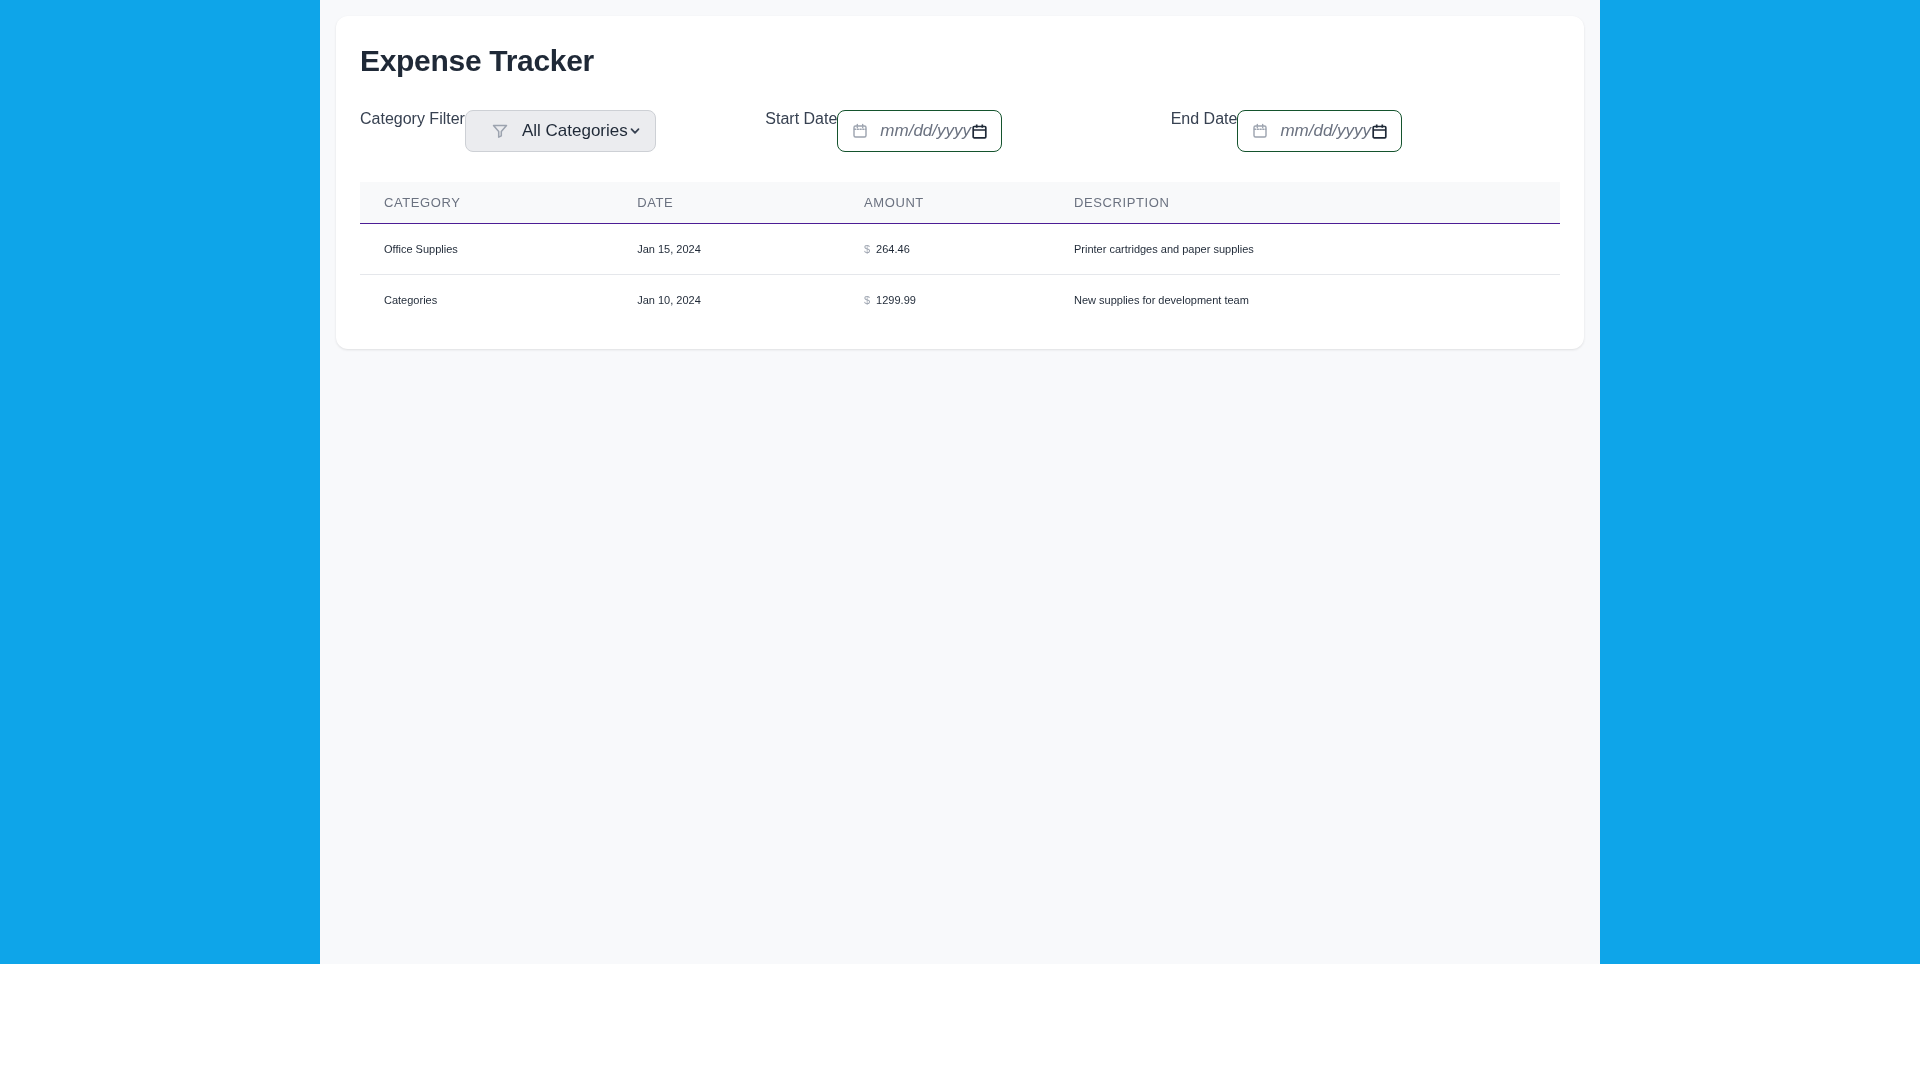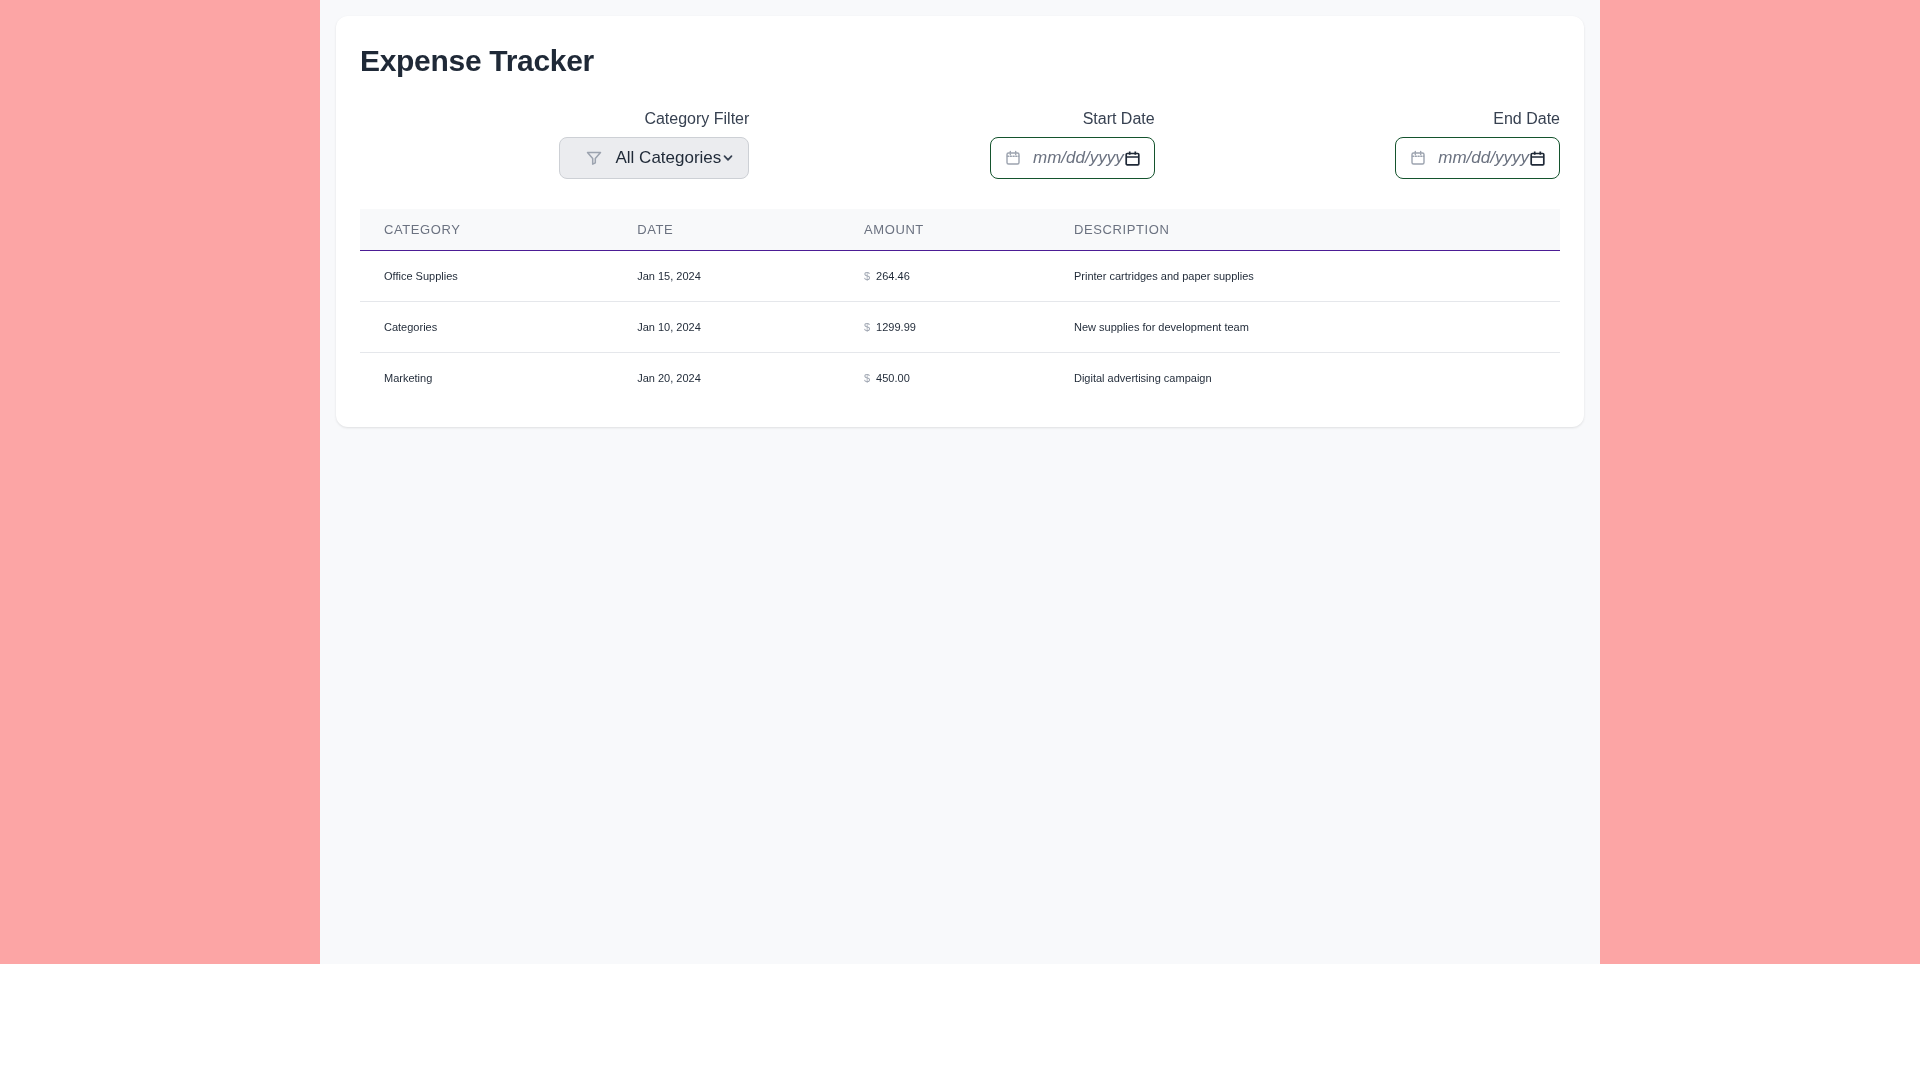--- a/index.html
+++ b/index.html
@@ -4,21 +4,21 @@
 <style>
   * { box-sizing: border-box; margin: 0; padding: 0; }
   html, body { background: #ffffff; }
   body {
     font-family: "Liberation Sans", sans-serif;
     color: #1f2937;
   }
   .page {
     width: 1920px;
     height: 964px;
-    background: #fca5a5;
+    background: #0ea5e9;
     overflow: hidden;
   }
   .panel {
     width: 1280px;
     height: 1080px;
     margin: 0 auto;
     background: #f8f9fb;
     padding: 16px;
   }
   .card {
@@ -35,22 +35,21 @@
     margin: 4px 0 32px 0;
   }
   .filters {
     display: flex;
     gap: 16px;
     margin-bottom: 30px;
   }
   .filter-group {
     flex: 1;
     display: flex;
-    flex-direction: column;
-    align-items: flex-end;
+    flex-direction: row;
   }
   .filter-group .flabel {
     font-size: 16px;
     color: #374151;
     margin-bottom: 9px;
   }
   .control {
     height: 42px;
     border-radius: 8px;
     display: flex;
@@ -204,26 +203,18 @@
           <td>Printer cartridges and paper supplies</td>
         </tr>
             <tr>
           <td>Categories</td>
           <td>Jan 10, 2024</td>
           <td>
             <span class="dollar">$</span><span>1299.99</span>
           </td>
           <td>New supplies for development team</td>
         </tr>
-            <tr>
-          <td>Marketing</td>
-          <td>Jan 20, 2024</td>
-          <td>
-            <span class="dollar">$</span><span>450.00</span>
-          </td>
-          <td>Digital advertising campaign</td>
-        </tr>
           </tbody>
       </table>
 
     </div>
   </div>
 </div>
 
 </body></html>

